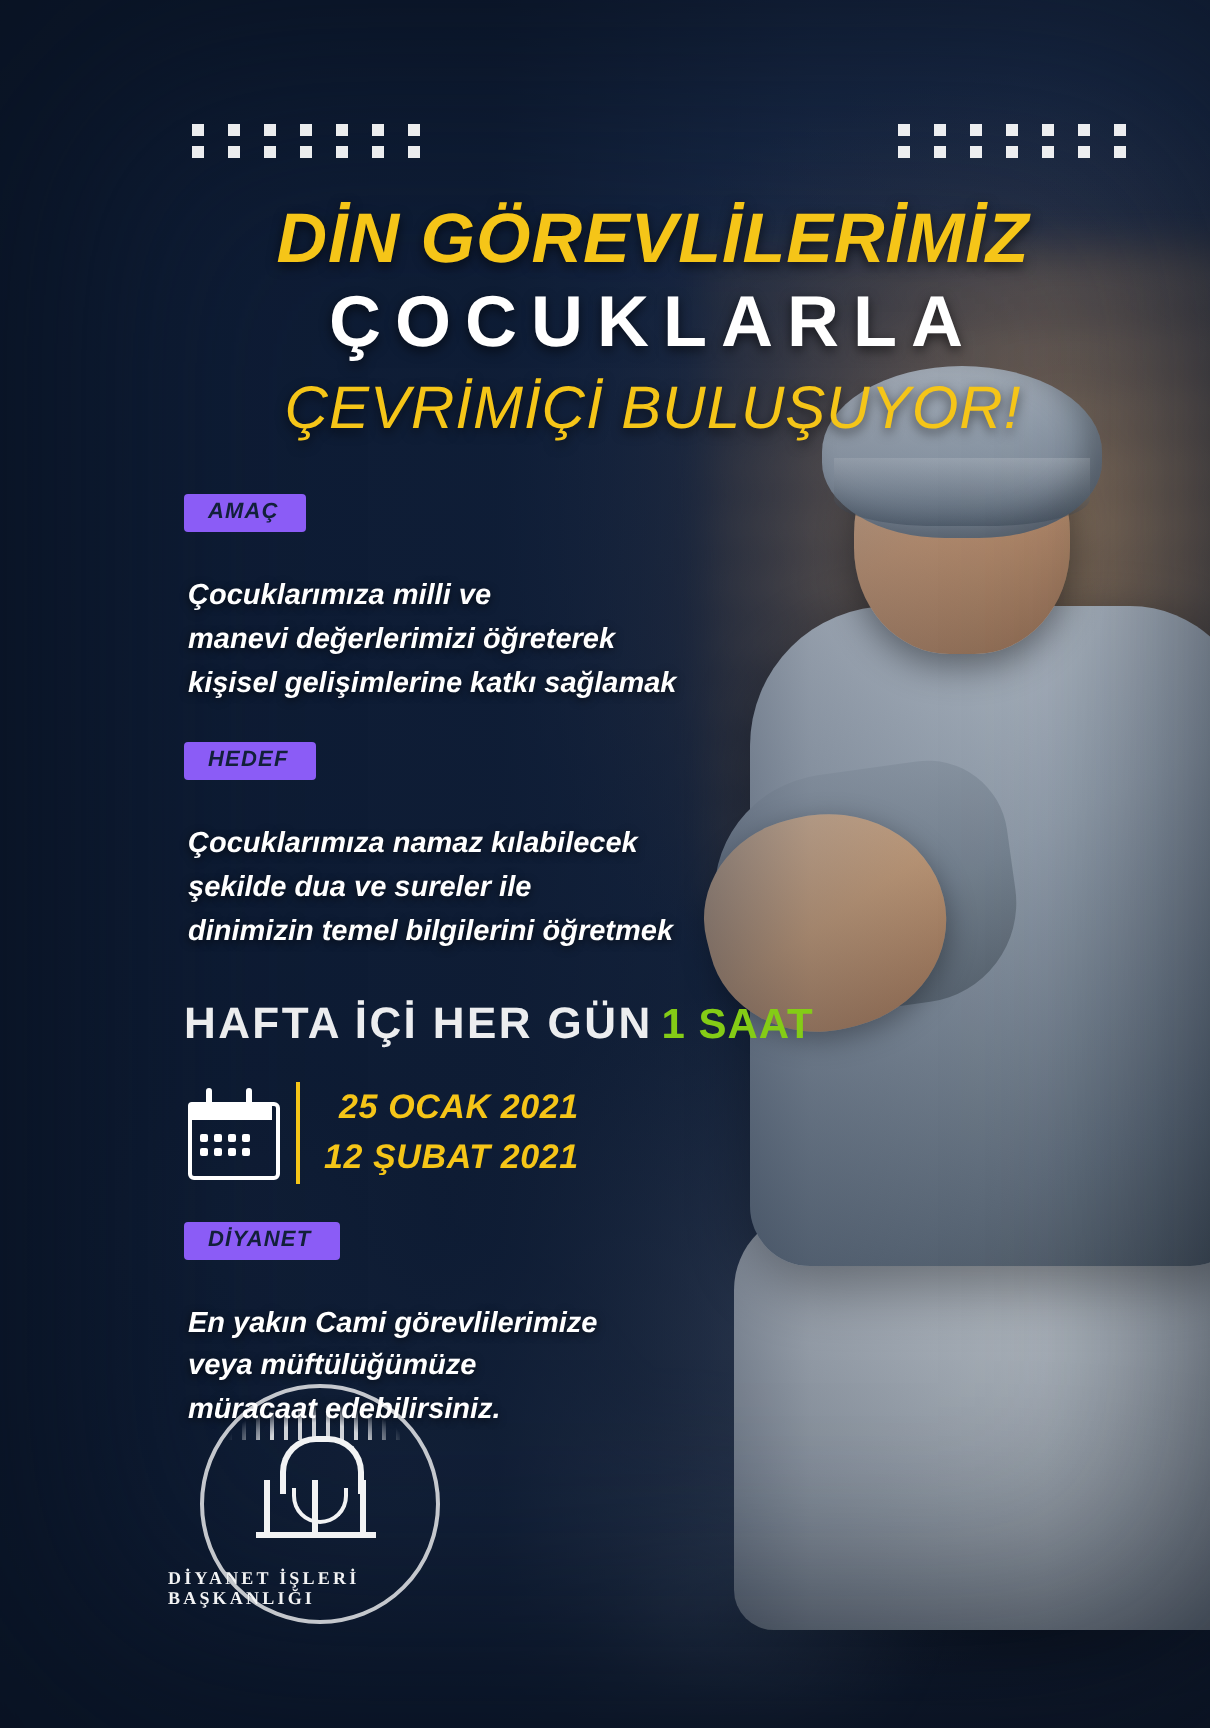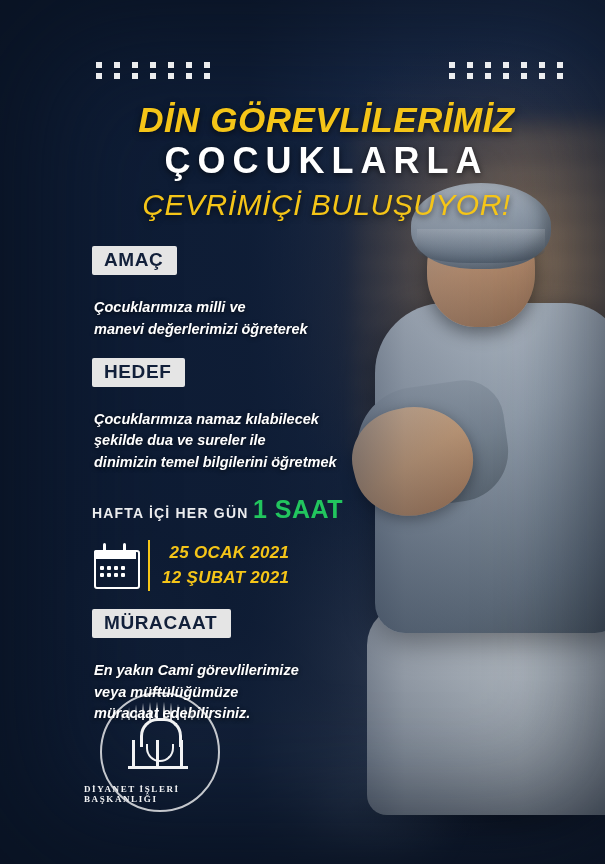--- a/index.html
+++ b/index.html
@@ -193,24 +193,25 @@
   
   .content {
     position: absolute;
     left: 92px;
     top: 246px;
     width: 320px;
     z-index: 7;
   }
   .tag {
     display: inline-block;
-    background: #e5e5e5;
+    background: #8b5cf6;
     color: #12203a;
-    font-size: 19px;
-    font-weight: 700;
+    font-size: 11px;
+    font-weight: 700;
+    font-style: italic;
     letter-spacing: .6px;
     padding: 3px 14px 4px 12px;
     border-radius: 2px;
   }
   .para {
     color: #ffffff;
     font-size: 14.5px;
     font-weight: 700;
     font-style: italic;
     line-height: 1.50;
@@ -218,28 +219,28 @@
     text-shadow: 0 1px 4px rgba(0,0,0,.65);
   }
   .gap { height: 17px; }
 
   .duration {
     margin: 21px 0 0 0;
     white-space: nowrap;
   }
   .duration .d1 {
     color: #ffffff;
-    font-size: 14px;
+    font-size: 22px;
     font-weight: 700;
     letter-spacing: 1.2px;
     opacity: .92;
   }
   .duration .d2 {
-    color: #22c55e;
-    font-size: 25px;
+    color: #84cc16;
+    font-size: 21px;
     font-weight: 700;
     letter-spacing: .5px;
   }
 
   .dates {
     display: flex;
     align-items: center;
     margin-top: 16px;
     text-align: right;
   }
@@ -435,20 +436,21 @@
     <div class="l2">ÇOCUKLARLA</div>
     <div class="l3">ÇEVRİMİÇİ BULUŞUYOR!</div>
   </div>
 
   <div class="content">
 
     <div class="tag">AMAÇ</div>
     <div class="para">
       <div>Çocuklarımıza milli ve</div>
       <div>manevi değerlerimizi öğreterek</div>
+      <div>kişisel gelişimlerine katkı sağlamak</div>
     </div>
 
     <div class="gap"></div>
 
     <div class="tag">HEDEF</div>
     <div class="para">
       <div>Çocuklarımıza namaz kılabilecek</div>
       <div>şekilde dua ve sureler ile</div>
       <div>dinimizin temel bilgilerini öğretmek</div>
     </div>
@@ -476,21 +478,21 @@
         </div>
       </div>
       <div class="date-sep"></div>
       <div class="date-list">
         <div>25 OCAK 2021</div>
         <div>12 ŞUBAT 2021</div>
       </div>
     </div>
 
     <div class="apply-block">
-      <div class="tag">MÜRACAAT</div>
+      <div class="tag">DİYANET</div>
       <div class="para">
         <div>En yakın Cami görevlilerimize</div>
         <div>veya müftülüğümüze</div>
         <div>müracaat edebilirsiniz.</div>
       </div>
     </div>
   </div>
 
   <div class="logo">
     <div class="ring"></div>

